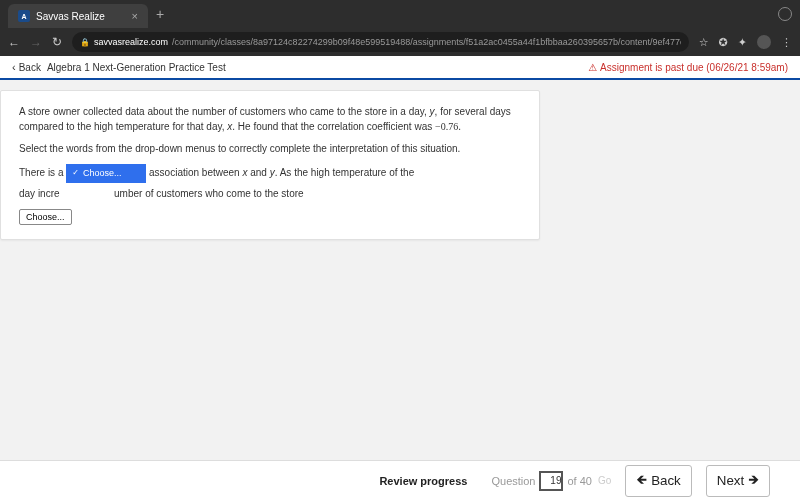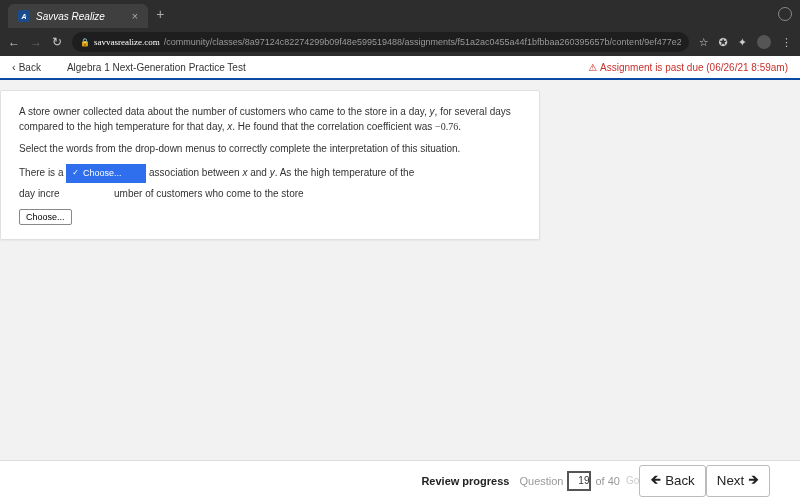--- a/index.html
+++ b/index.html
@@ -1,41 +1,41 @@
 <!DOCTYPE html>
 <html><head>
   <meta charset="utf-8">
   <style>
     * { margin: 0; padding: 0; box-sizing: border-box; }
     body { font-family: -apple-system, BlinkMacSystemFont, "Segoe UI", Arial, sans-serif; background: #f2f2f2; width: 800px; height: 500px; overflow: hidden; position: relative; }
 
     
-    .browser-top { background: #2d2d2d; height: 28px; display: flex; align-items: center; padding: 0 8px; font-style: italic; }
+    .browser-top { background: #2d2d2d; height: 28px; display: flex; align-items: center; padding: 0 8px; }
     .tab { background: #3f3f3f; color: #fff; font-size: 10px; padding: 5px 10px; border-radius: 6px 6px 0 0; display: flex; align-items: center; gap: 6px; height: 24px; margin-top: 4px; min-width: 140px; }
     .tab-favicon { width: 12px; height: 12px; background: #1a4b8a; border-radius: 2px; display: flex; align-items: center; justify-content: center; color: #fff; font-size: 7px; font-weight: bold; }
     .tab-close { margin-left: auto; color: #aaa; font-size: 11px; }
     .new-tab { color: #aaa; font-size: 14px; margin-left: 8px; }
     .browser-top .profile-dot { margin-left: auto; width: 14px; height: 14px; border-radius: 50%; border: 1px solid #888; }
 
     .browser-toolbar { background: #2d2d2d; height: 28px; display: flex; align-items: center; padding: 0 8px; gap: 10px; }
     .nav-btn { color: #ccc; font-size: 12px; }
     .nav-btn.disabled { color: #666; }
     .url-bar { flex: 1; background: #1e1e1e; border-radius: 14px; height: 20px; display: flex; align-items: center; padding: 0 8px; color: #ccc; font-size: 9px; gap: 4px; overflow: hidden; }
     .url-lock { font-size: 8px; }
-    .url-host { color: #fff; white-space: nowrap; font-family: Liberation Serif, serif; }
+    .url-host { color: #fff; white-space: nowrap; }
     .url-path { color: #999; white-space: nowrap; overflow: hidden; text-overflow: clip; }
     .toolbar-icons { display: flex; gap: 10px; align-items: center; }
     .toolbar-icon { color: #ccc; font-size: 11px; }
     .avatar { width: 14px; height: 14px; border-radius: 50%; background: #555; }
 
     
     .subheader { background: #fff; height: 24px; display: flex; align-items: center; padding: 0 12px; font-size: 10px; border-bottom: 2px solid #0b4aa3; }
     .exit-link { color: #333; text-decoration: none; display: flex; align-items: center; gap: 3px; }
     .exit-arrow { font-size: 11px; }
-    .assignment-title { margin-left: 26px; color: #333; }
+    .assignment-title { margin-left: 6px; color: #333; }
     .due-warning { margin-left: auto; color: #c9302c; display: flex; align-items: center; gap: 3px; }
     .warn-icon { font-size: 10px; }
 
     
     .content-area { position: relative; padding: 10px 0; display: flex; justify-content: flex-start; }
     .question-card { background: #fff; width: 540px; border: 1px solid #e0e0e0; border-radius: 2px; padding: 14px 18px; font-size: 10px; color: #333; line-height: 1.45; box-shadow: 0 1px 2px rgba(0,0,0,.05); }
     .question-card p { margin-bottom: 8px; }
     .question-card .math-var { font-style: italic; }
     .question-card .coeff { font-family: "Times New Roman", serif; }
 
@@ -43,21 +43,21 @@
     .choose-btn { border: 1px solid #888; background: #fff; padding: 2px 6px; font-size: 9px; border-radius: 2px; display: inline-flex; align-items: center; gap: 2px; }
     .choose-wrapper { display: inline-block; position: relative; vertical-align: middle; }
 
     .dropdown-frame { position: absolute; left: 0; top: -1px; width: 80px; }
     .dd-selected { background: #2f6fed; color: #fff; font-size: 9px; padding: 3px 6px; display: flex; align-items: center; }
     .dd-selected .check { margin-right: 4px; font-size: 8px; }
     .dd-list { background: #6d6d6d; color: #fff; font-size: 9px; }
     .dd-item { padding: 3px 6px 3px 14px; white-space: nowrap; }
 
     
-    .footer { position: absolute; bottom: 0; left: 0; right: 0; height: 40px; background: #fff; border-top: 1px solid #ddd; display: flex; align-items: center; justify-content: flex-end; padding: 0 30px; gap: 0; font-size: 11px; }
+    .footer { position: absolute; bottom: 0; left: 0; right: 0; height: 40px; background: #fff; border-top: 1px solid #ddd; display: flex; align-items: center; justify-content: flex-end; padding: 0 30px; gap: 14px; font-size: 11px; }
     .review-progress { font-weight: 600; color: #222; margin-right: 10px; }
     .question-indicator { color: #999; display: flex; align-items: center; gap: 4px; }
     .question-indicator .q-input { width: 24px; height: 20px; border: 2px solid #555; text-align: right; color: #333; font-size: 10px; }
     .go-btn { color: #ccc; font-size: 10px; margin-left: 2px; text-align: right; }
     .nav-pill { border: 1px solid #bbb; background: #fff; padding: 4px 10px; border-radius: 3px; display: flex; align-items: center; gap: 4px; color: #222; }
   </style>
 </head>
 <body>
 
 <div class="browser-top">

